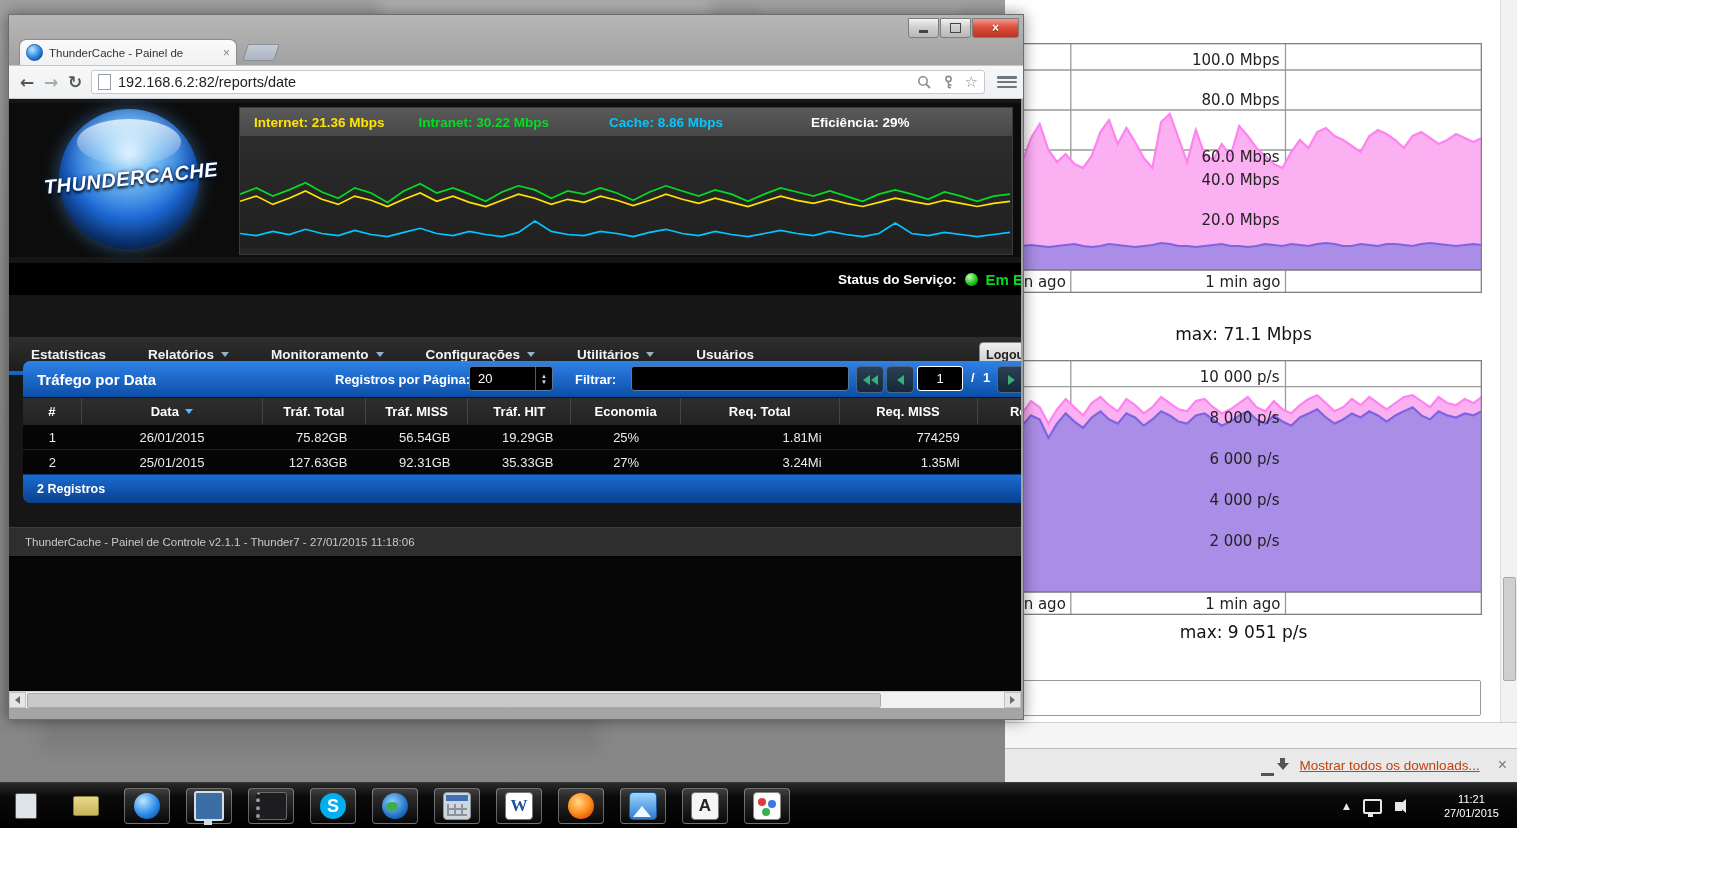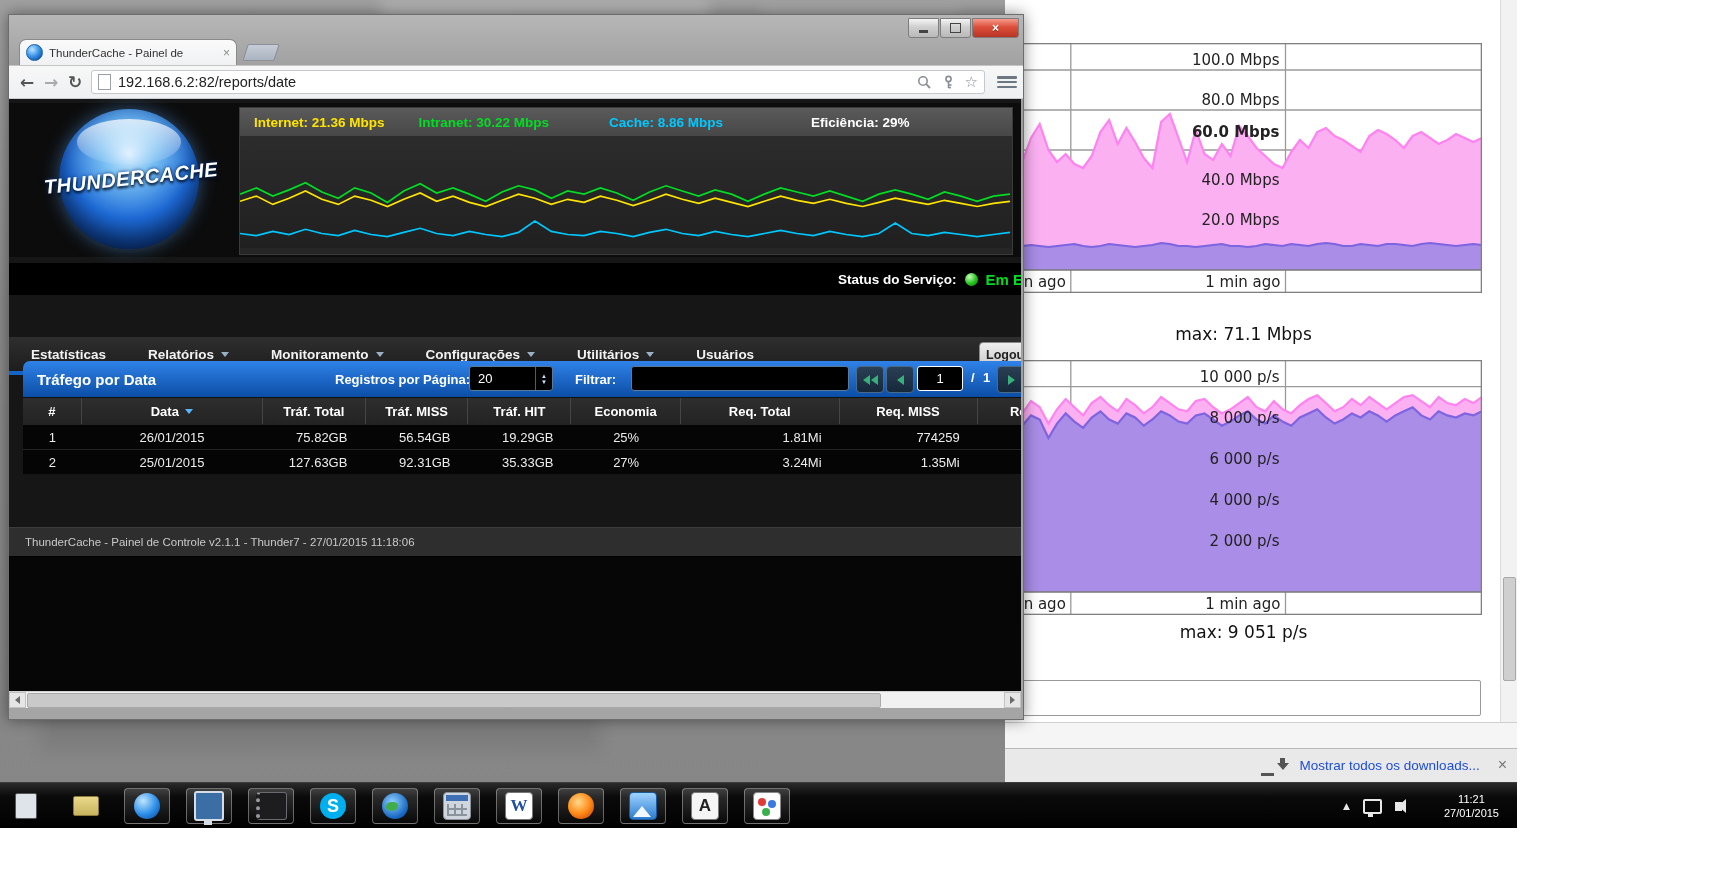--- a/index.html
+++ b/index.html
@@ -21,21 +21,21 @@
   .emptybox{position:absolute;left:12px;top:680px;width:462px;height:34px;background:#fff;border:1px solid #9a9a9a;border-radius:2px;}
   .rscroll{position:absolute;left:495px;top:0;width:16px;height:748px;background:#f2f2f2;border-left:1px solid #ddd;}
   .rthumb{position:absolute;left:2px;top:577px;width:11px;height:102px;background:#cfcfcf;border:1px solid #a8a8a8;border-radius:2px;}
   .pagefoot{position:absolute;left:0;top:722px;width:512px;height:26px;background:#f5f5f5;border-top:1px solid #cfcfcf;}
   .shelf{position:absolute;left:0;top:748px;width:512px;height:50px;background:#e9e9e9;border-top:1px solid #b9b9b9;}
   .shelf-inner{position:absolute;right:10px;top:8px;display:flex;align-items:center;gap:10px;}
   .dl-ico{width:13px;height:15px;position:relative;}
   .dl-ico::before{content:"";position:absolute;left:3.5px;top:0;width:5px;height:6px;background:#555;}
   .dl-ico::after{content:"";position:absolute;left:0;top:5px;border-left:6.5px solid transparent;border-right:6.5px solid transparent;border-top:7px solid #555;}
   .dl-base{position:absolute;left:-16px;bottom:-3px;width:13px;height:2.5px;background:#555;}
-  .dl-link{font:13.5px "Liberation Sans",sans-serif;color:#1d4ed8;white-space:nowrap;}
+  .dl-link{font:13.5px "Liberation Sans",sans-serif;color:#c2410c;text-decoration:underline;white-space:nowrap;}
   .shelf-close{font:16px "Liberation Sans",sans-serif;color:#777;margin-left:8px;cursor:default;line-height:16px;}
 
   
   .bwin{position:absolute;left:8px;top:14px;width:1014px;height:704px;z-index:5;
         border:1px solid #6d6d6d;box-shadow:0 0 14px rgba(0,0,0,.45);
         background:linear-gradient(180deg,#b7b7b7,#9d9d9d 60px,#a5a5a5);}
   .titlebar{position:relative;height:24px;}
   .capbtns{position:absolute;right:4px;top:3px;display:flex;gap:1px;}
   .capbtn{width:29px;height:18px;border:1px solid #7d7d7d;border-radius:0 0 3px 3px;
           background:linear-gradient(180deg,#f4f4f4,#cfcfcf 45%,#b9b9b9);display:flex;align-items:center;justify-content:center;}
@@ -202,21 +202,21 @@
             <line x1="0" y1="187.0" x2="477" y2="187.0" stroke="#9a9a9a" stroke-width="1.3"></line>
             <polygon points="0,227 0.0,113.0 8.7,125.0 17.3,119.0 26.0,95.0 34.7,81.0 43.4,107.0 52.0,119.0 60.7,111.0 69.4,121.0 78.1,125.0 86.7,113.0 95.4,89.0 104.1,77.0 112.7,101.0 121.4,85.0 130.1,99.0 138.8,115.0 147.4,125.0 156.1,79.0 164.8,71.0 173.5,95.0 182.1,119.0 190.8,87.0 199.5,111.0 208.1,117.0 216.8,101.0 225.5,113.0 234.2,83.0 242.8,93.0 251.5,105.0 260.2,113.0 268.9,121.0 277.5,125.0 286.2,109.0 294.9,97.0 303.5,105.0 312.2,89.0 320.9,85.0 329.6,93.0 338.2,97.0 346.9,103.0 355.6,109.0 364.3,93.0 372.9,87.0 381.6,91.0 390.3,97.0 398.9,105.0 407.6,93.0 416.3,89.0 425.0,95.0 433.6,101.0 442.3,97.0 451.0,91.0 459.7,95.0 468.3,99.0 477.0,95.0 477,227" fill="#fbb0f2"></polygon>
             <polyline points="0.0,113.0 8.7,125.0 17.3,119.0 26.0,95.0 34.7,81.0 43.4,107.0 52.0,119.0 60.7,111.0 69.4,121.0 78.1,125.0 86.7,113.0 95.4,89.0 104.1,77.0 112.7,101.0 121.4,85.0 130.1,99.0 138.8,115.0 147.4,125.0 156.1,79.0 164.8,71.0 173.5,95.0 182.1,119.0 190.8,87.0 199.5,111.0 208.1,117.0 216.8,101.0 225.5,113.0 234.2,83.0 242.8,93.0 251.5,105.0 260.2,113.0 268.9,121.0 277.5,125.0 286.2,109.0 294.9,97.0 303.5,105.0 312.2,89.0 320.9,85.0 329.6,93.0 338.2,97.0 346.9,103.0 355.6,109.0 364.3,93.0 372.9,87.0 381.6,91.0 390.3,97.0 398.9,105.0 407.6,93.0 416.3,89.0 425.0,95.0 433.6,101.0 442.3,97.0 451.0,91.0 459.7,95.0 468.3,99.0 477.0,95.0" fill="none" stroke="#ff82f0" stroke-width="2.2"></polyline>
             <polygon points="0,227 0.0,203.0 8.7,204.0 17.3,203.0 26.0,202.0 34.7,203.0 43.4,204.0 52.0,203.0 60.7,202.0 69.4,201.0 78.1,203.0 86.7,204.0 95.4,203.0 104.1,201.0 112.7,202.0 121.4,203.0 130.1,204.0 138.8,203.0 147.4,202.0 156.1,200.0 164.8,201.0 173.5,203.0 182.1,203.0 190.8,204.0 199.5,203.0 208.1,202.0 216.8,201.0 225.5,203.0 234.2,203.0 242.8,204.0 251.5,203.0 260.2,201.0 268.9,202.0 277.5,203.0 286.2,201.0 294.9,202.0 303.5,203.0 312.2,201.0 320.9,200.0 329.6,201.0 338.2,203.0 346.9,203.0 355.6,201.0 364.3,202.0 372.9,203.0 381.6,201.0 390.3,201.0 398.9,202.0 407.6,203.0 416.3,201.0 425.0,200.0 433.6,201.0 442.3,202.0 451.0,203.0 459.7,202.0 468.3,201.0 477.0,202.0 477,227" fill="#a98de6"></polygon>
             <polyline points="0.0,203.0 8.7,204.0 17.3,203.0 26.0,202.0 34.7,203.0 43.4,204.0 52.0,203.0 60.7,202.0 69.4,201.0 78.1,203.0 86.7,204.0 95.4,203.0 104.1,201.0 112.7,202.0 121.4,203.0 130.1,204.0 138.8,203.0 147.4,202.0 156.1,200.0 164.8,201.0 173.5,203.0 182.1,203.0 190.8,204.0 199.5,203.0 208.1,202.0 216.8,201.0 225.5,203.0 234.2,203.0 242.8,204.0 251.5,203.0 260.2,201.0 268.9,202.0 277.5,203.0 286.2,201.0 294.9,202.0 303.5,203.0 312.2,201.0 320.9,200.0 329.6,201.0 338.2,203.0 346.9,203.0 355.6,201.0 364.3,202.0 372.9,203.0 381.6,201.0 390.3,201.0 398.9,202.0 407.6,203.0 416.3,201.0 425.0,200.0 433.6,201.0 442.3,202.0 451.0,203.0 459.7,202.0 468.3,201.0 477.0,202.0" fill="none" stroke="#7d64e0" stroke-width="2.2"></polyline>
             <line x1="0" y1="227" x2="477" y2="227" stroke="#787878" stroke-width="1.5"></line>
             <rect x="0.5" y="0.5" width="476" height="249" fill="none" stroke="#808080" stroke-width="1.6"></rect>
           </svg>
       <div class="ytick" style="right: 202.524px; top: 8px;">100.0 Mbps</div>
           <div class="ytick" style="right: 202.524px; top: 48px;">80.0 Mbps</div>
-          <div class="ytick" style="right: 202.524px; top: 80px; font-weight: bold;">60.0 Mbps</div>
+          <div class="ytick" style="right: 202.524px; top: 105px;">60.0 Mbps</div>
           <div class="ytick" style="right: 202.524px; top: 128px;">40.0 Mbps</div>
           <div class="ytick" style="right: 202.524px; top: 168px;">20.0 Mbps</div>
           <div class="xtick" style="right: 416.174px; top: 230px;">5 min ago</div>
           <div class="xtick" style="right: 201.524px; top: 230px;">1 min ago</div>
         </div>
       <div class="maxline" style="top:324px;">max: 71.1 Mbps</div>
 
       <div class="chartwrap" style="top:360px;height:255px;">
         <svg width="477" height="255">
             <line x1="65.8" y1="0" x2="65.8" y2="255" stroke="#9a9a9a" stroke-width="1.3"></line>
@@ -426,20 +426,23 @@
               <span class="td c0">2</span>
               <span class="td c1">25/01/2015</span>
               <span class="td c2">127.63GB</span>
               <span class="td c3">92.31GB</span>
               <span class="td c4">35.33GB</span>
               <span class="td c5">27%</span>
               <span class="td c6">3.24Mi</span>
               <span class="td c7">1.35Mi</span>
               <span class="td c8"></span>
             </div>
+            <div class="sumbar">
+                <span>2 Registros</span>
+              </div>
           </div>
 
           <div class="footband">
             <span class="foottext">ThunderCache - Painel de Controle v2.1.1 - Thunder7 - 27/01/2015 11:18:06</span>
           </div>
           <div class="pageblack"></div>
         </div>
       </div>
 
       <div class="hscroll">

